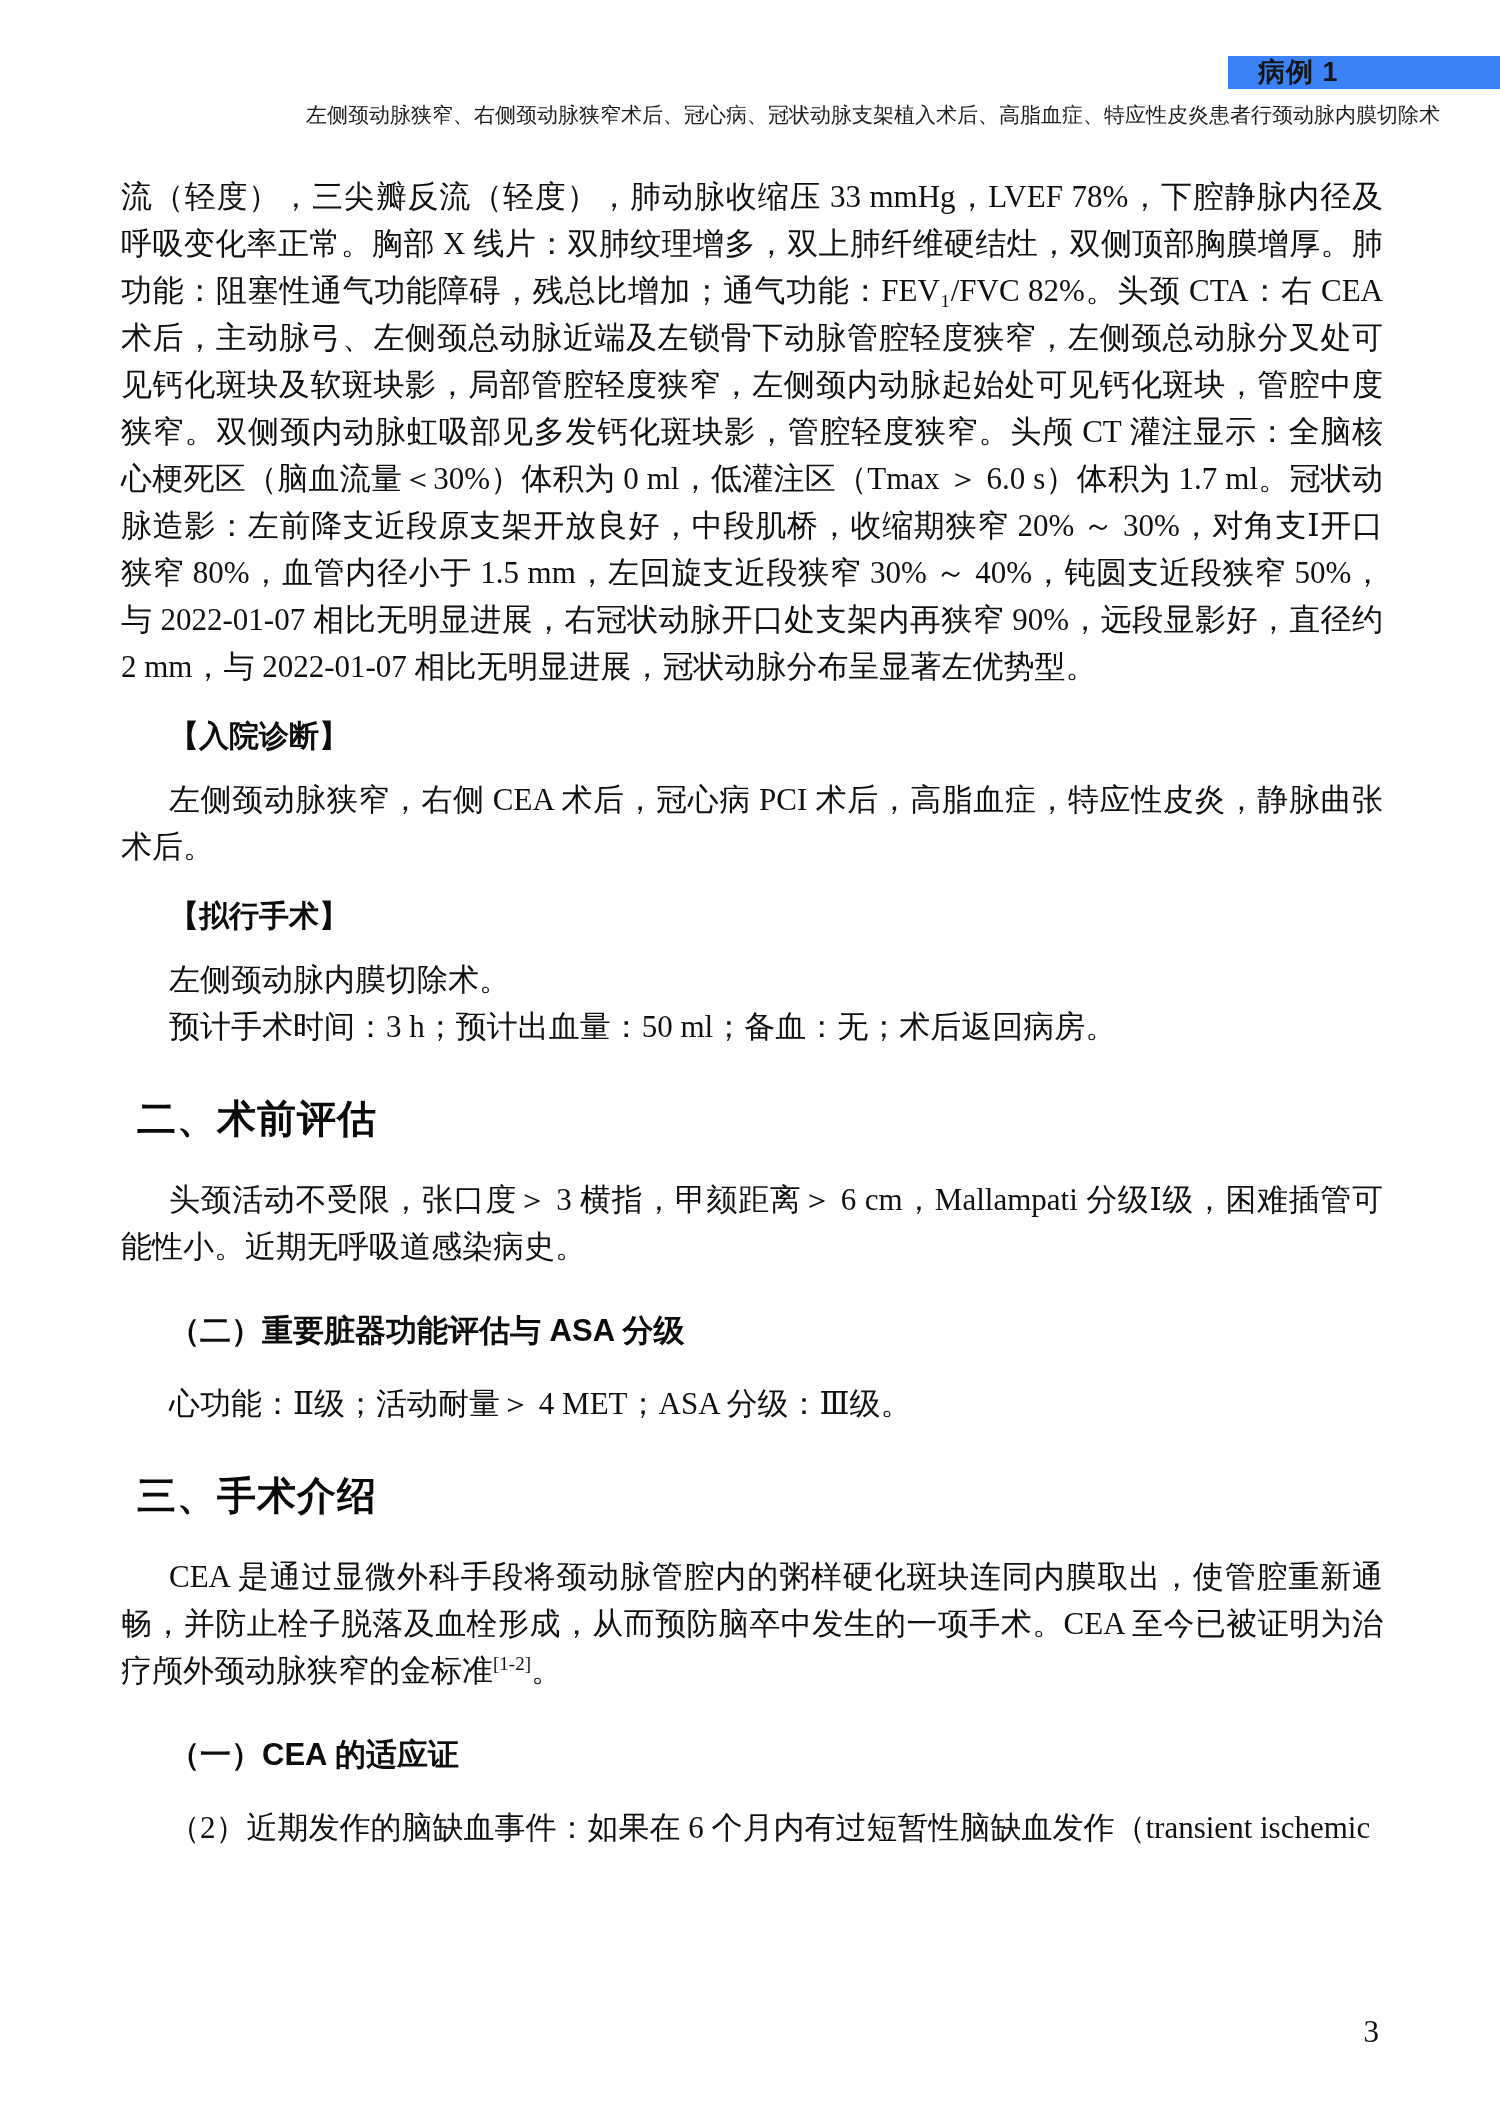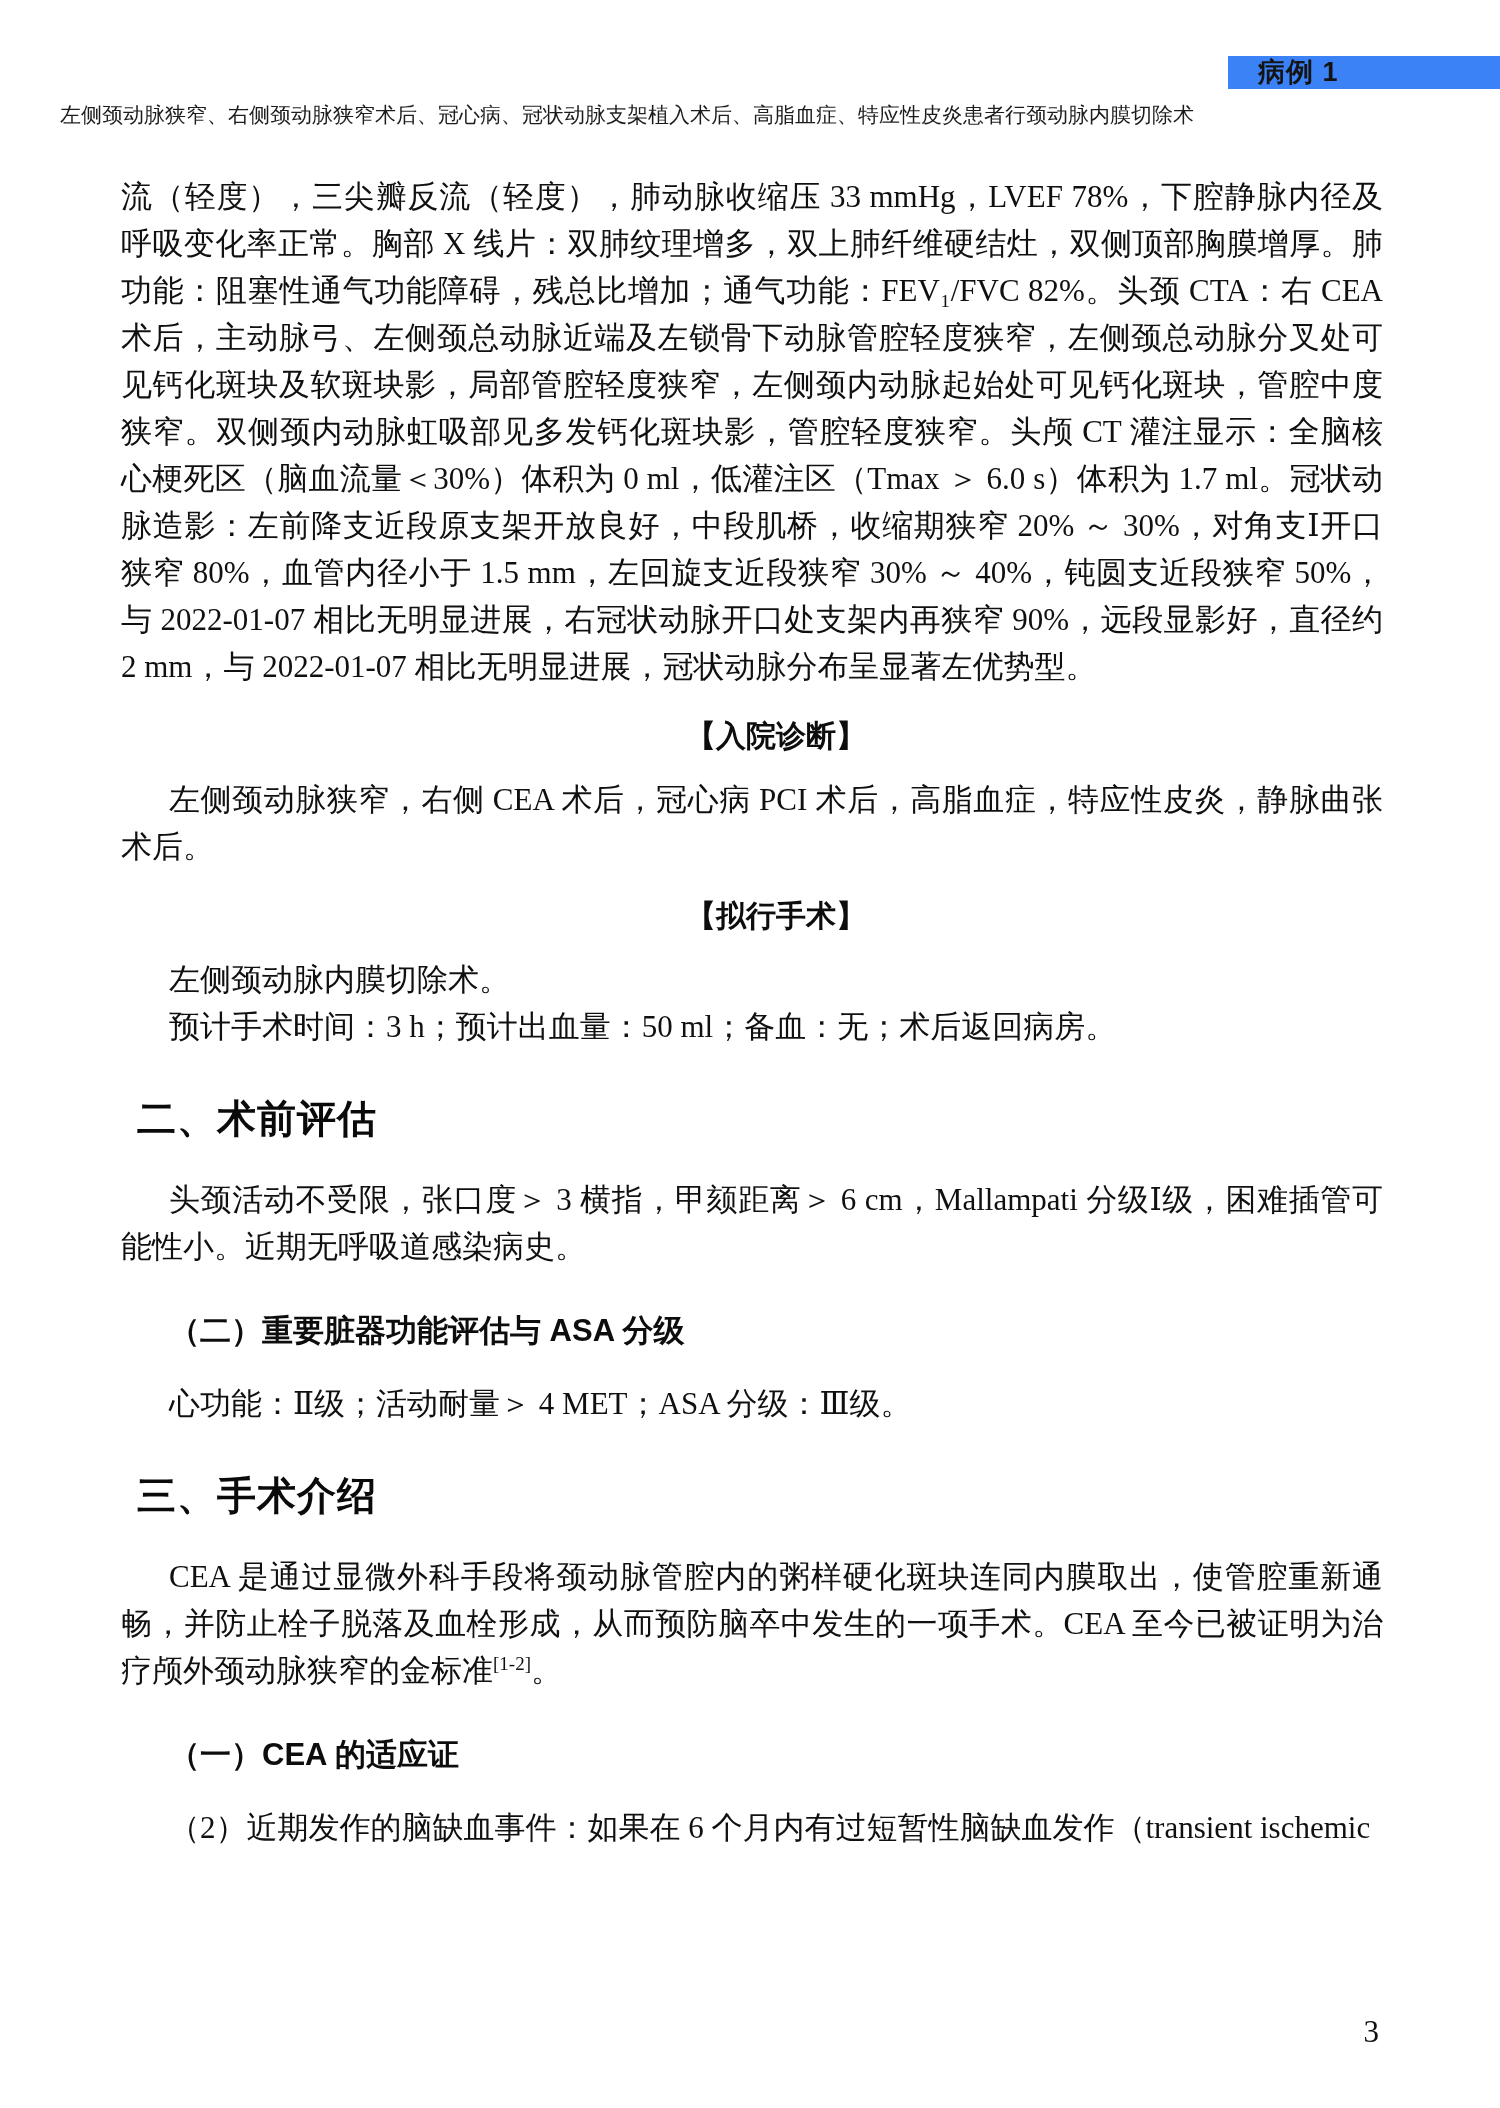--- a/index.html
+++ b/index.html
@@ -15,36 +15,36 @@
     position:absolute;top:56px;right:0;
     width:272px;height:33px;
     background:#3b82f6;
     font-family:"Liberation Sans","DejaVu Sans",sans-serif;
     font-weight:bold;font-size:27px;line-height:33px;
     padding-left:30px;box-sizing:border-box;
     color:#141414;letter-spacing:1px;
   }
   .running-title{
     position:absolute;top:103px;left:60px;right:60px;
-    text-align:left;
+    text-align:right;
     font-size:21px;line-height:24px;color:#1c1c1c;
     white-space:nowrap;
   }
   
   main{position:absolute;top:173px;left:121px;right:117px;}
   p.body{
     font-size:31px;line-height:47px;margin:0;
     text-align:justify;text-indent:48px;
     color:#101010;
   }
   p.body.cont{text-indent:0;}
   h4.bracket{
     font-family:"Liberation Sans","DejaVu Sans",sans-serif;
     font-size:30px;font-weight:bold;line-height:38px;
-    margin:27px 0 21px;padding-left:48px;color:#0d0d0d;text-align:center;
+    margin:27px 0 21px;padding-left:48px;color:#0d0d0d;
   }
   h2.sec{
     font-family:"Liberation Sans","DejaVu Sans",sans-serif;
     font-size:39px;font-weight:bold;line-height:46px;
     margin:46px 16px 34px;letter-spacing:1px;color:#0a0a0a;
   }
   h3.sub{
     font-family:"Liberation Sans","DejaVu Sans",sans-serif;
     font-size:31px;font-weight:bold;line-height:38px;
     margin:42px 0 30px;padding-left:48px;color:#0d0d0d;

